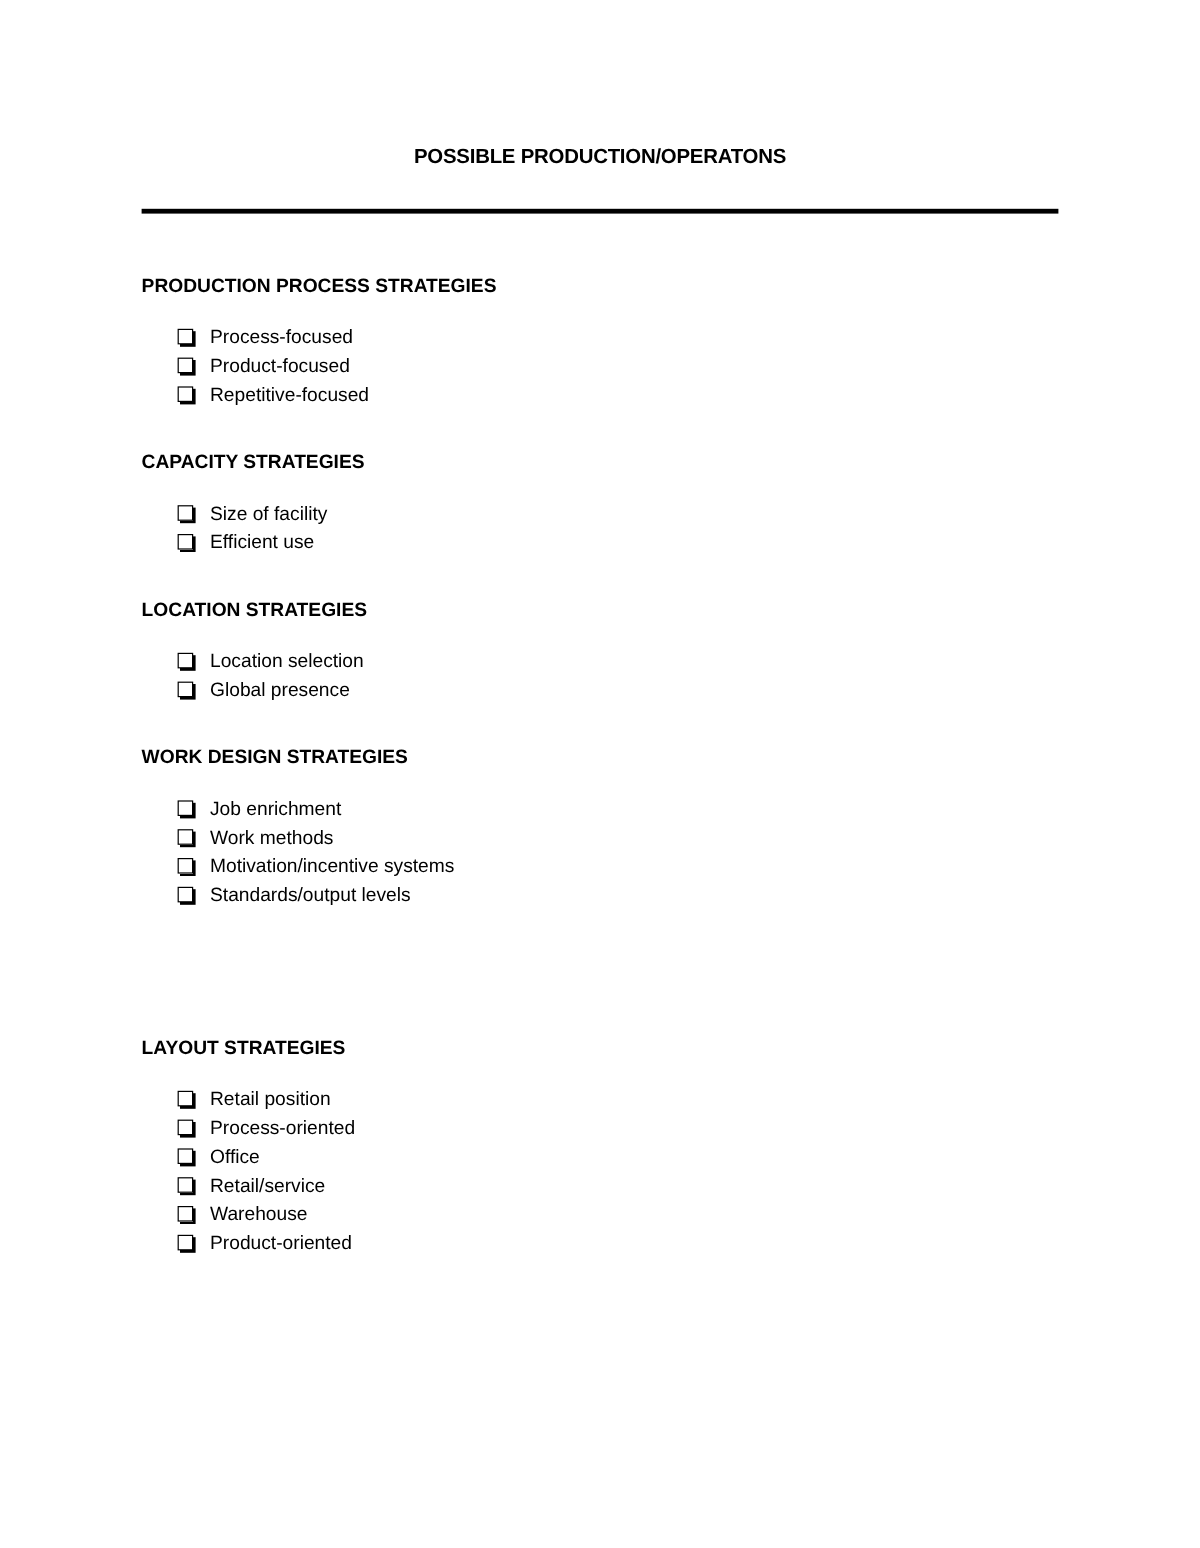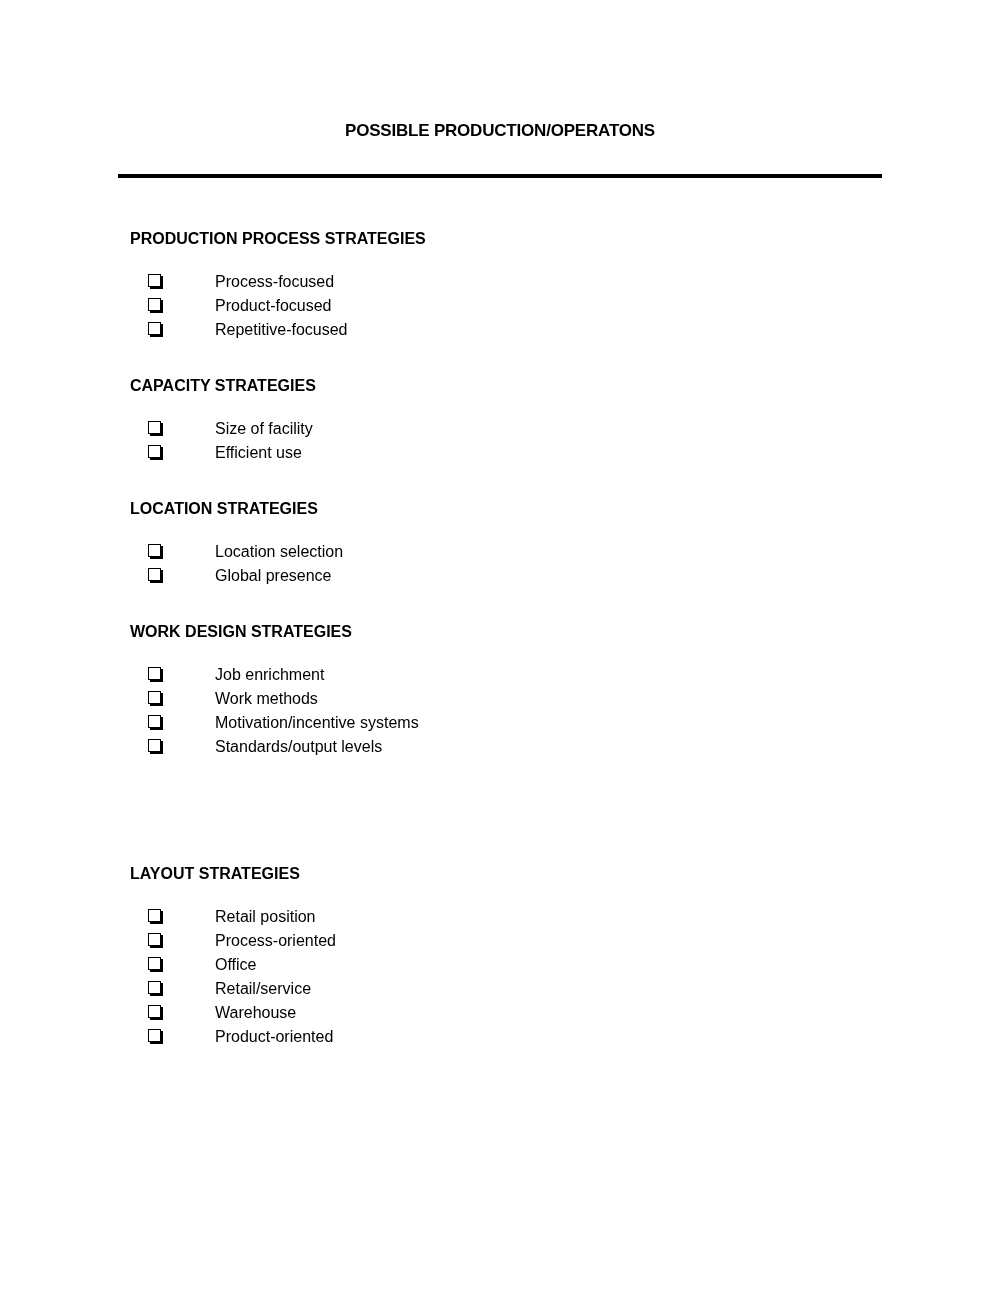--- a/index.html
+++ b/index.html
@@ -1,24 +1,24 @@
 <!DOCTYPE html>
 <html><head>
   <meta charset="utf-8">
   <style>
     html, body { margin: 0; padding: 0; background: #ffffff; }
     body { width: 1000px; height: 1290px; position: relative; font-family: "Liberation Sans", sans-serif; color: #000; }
     .page { position: absolute; left: 118px; top: 0; width: 764px; }
     .title { position: absolute; top: 117px; left: 0; width: 764px; text-align: center; font-weight: bold; font-size: 17px; line-height: 28.5px; letter-spacing: -0.2px; }
     .rule { position: absolute; top: 174px; left: 0; width: 764px; height: 4px; background: #000; }
-    .section-heading { position: absolute; left: 12px; font-weight: bold; font-size: 16px; line-height: 20px; margin: 0; }
+    .section-heading { position: absolute; left: 0; font-weight: bold; font-size: 16px; line-height: 20px; margin: 0; }
     .items { position: absolute; left: 30px; margin: 0; padding: 0; list-style: none; }
     .item { display: flex; align-items: center; height: 24px; font-size: 16px; }
     .box { width: 13px; height: 13px; border: 1.5px solid #000; box-shadow: 2px 2px 0 #000; margin-right: 14px; margin-top: -4px; box-sizing: border-box; flex-shrink: 0; }
-    .label { line-height: 24px; margin-left: 40px; }
+    .label { line-height: 24px; }
   </style>
 </head>
 <body>
 
 <div class="page">
   <div class="title">
     <div>POSSIBLE PRODUCTION/OPERATONS</div>
   </div>
   <div class="rule"></div>
 

